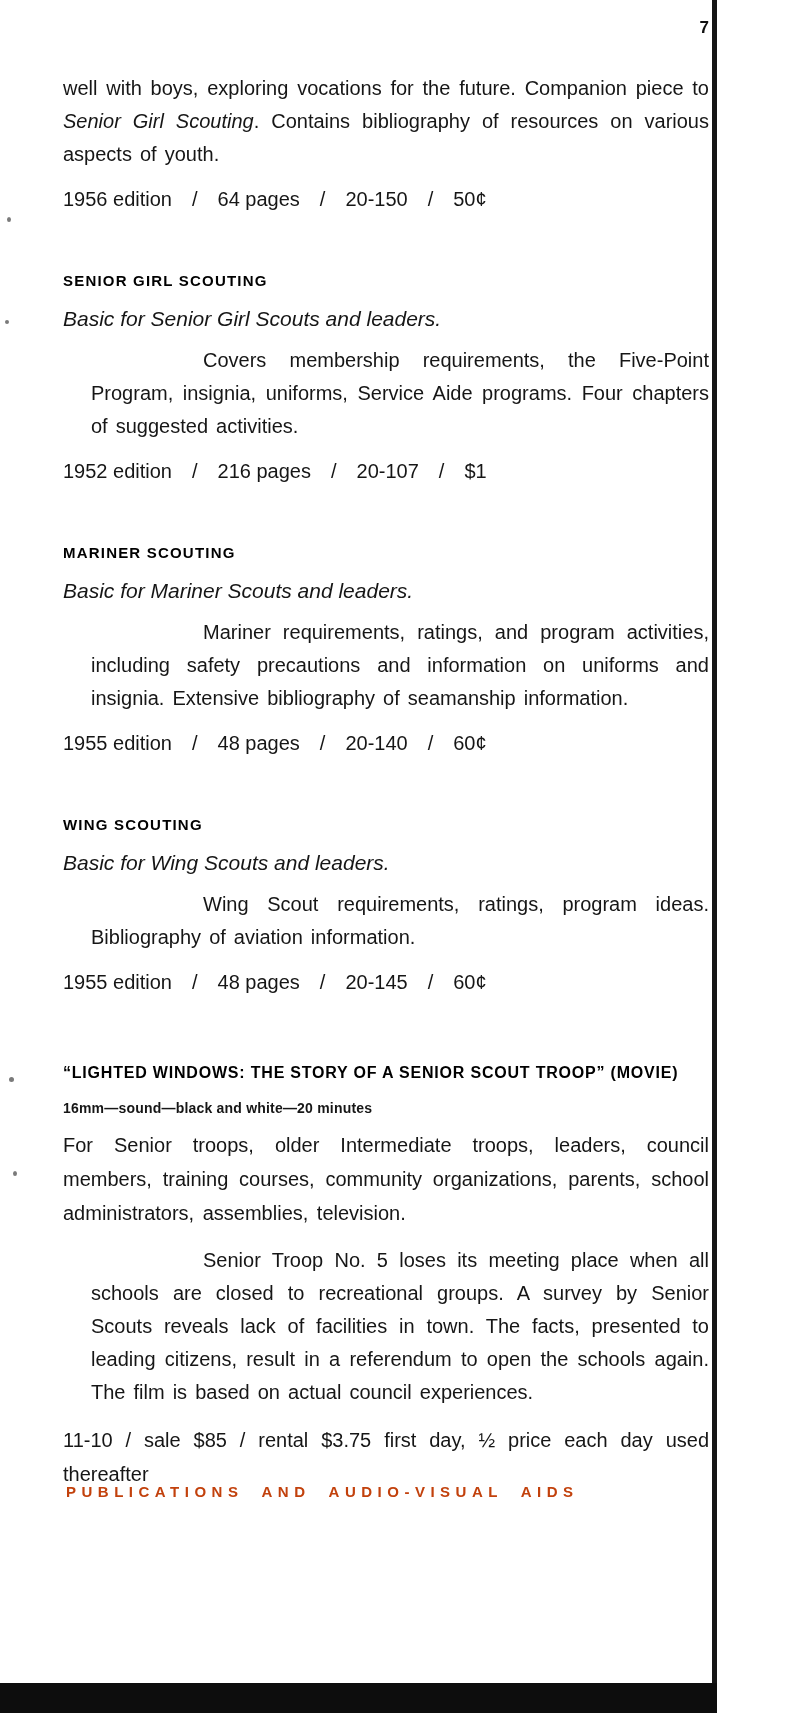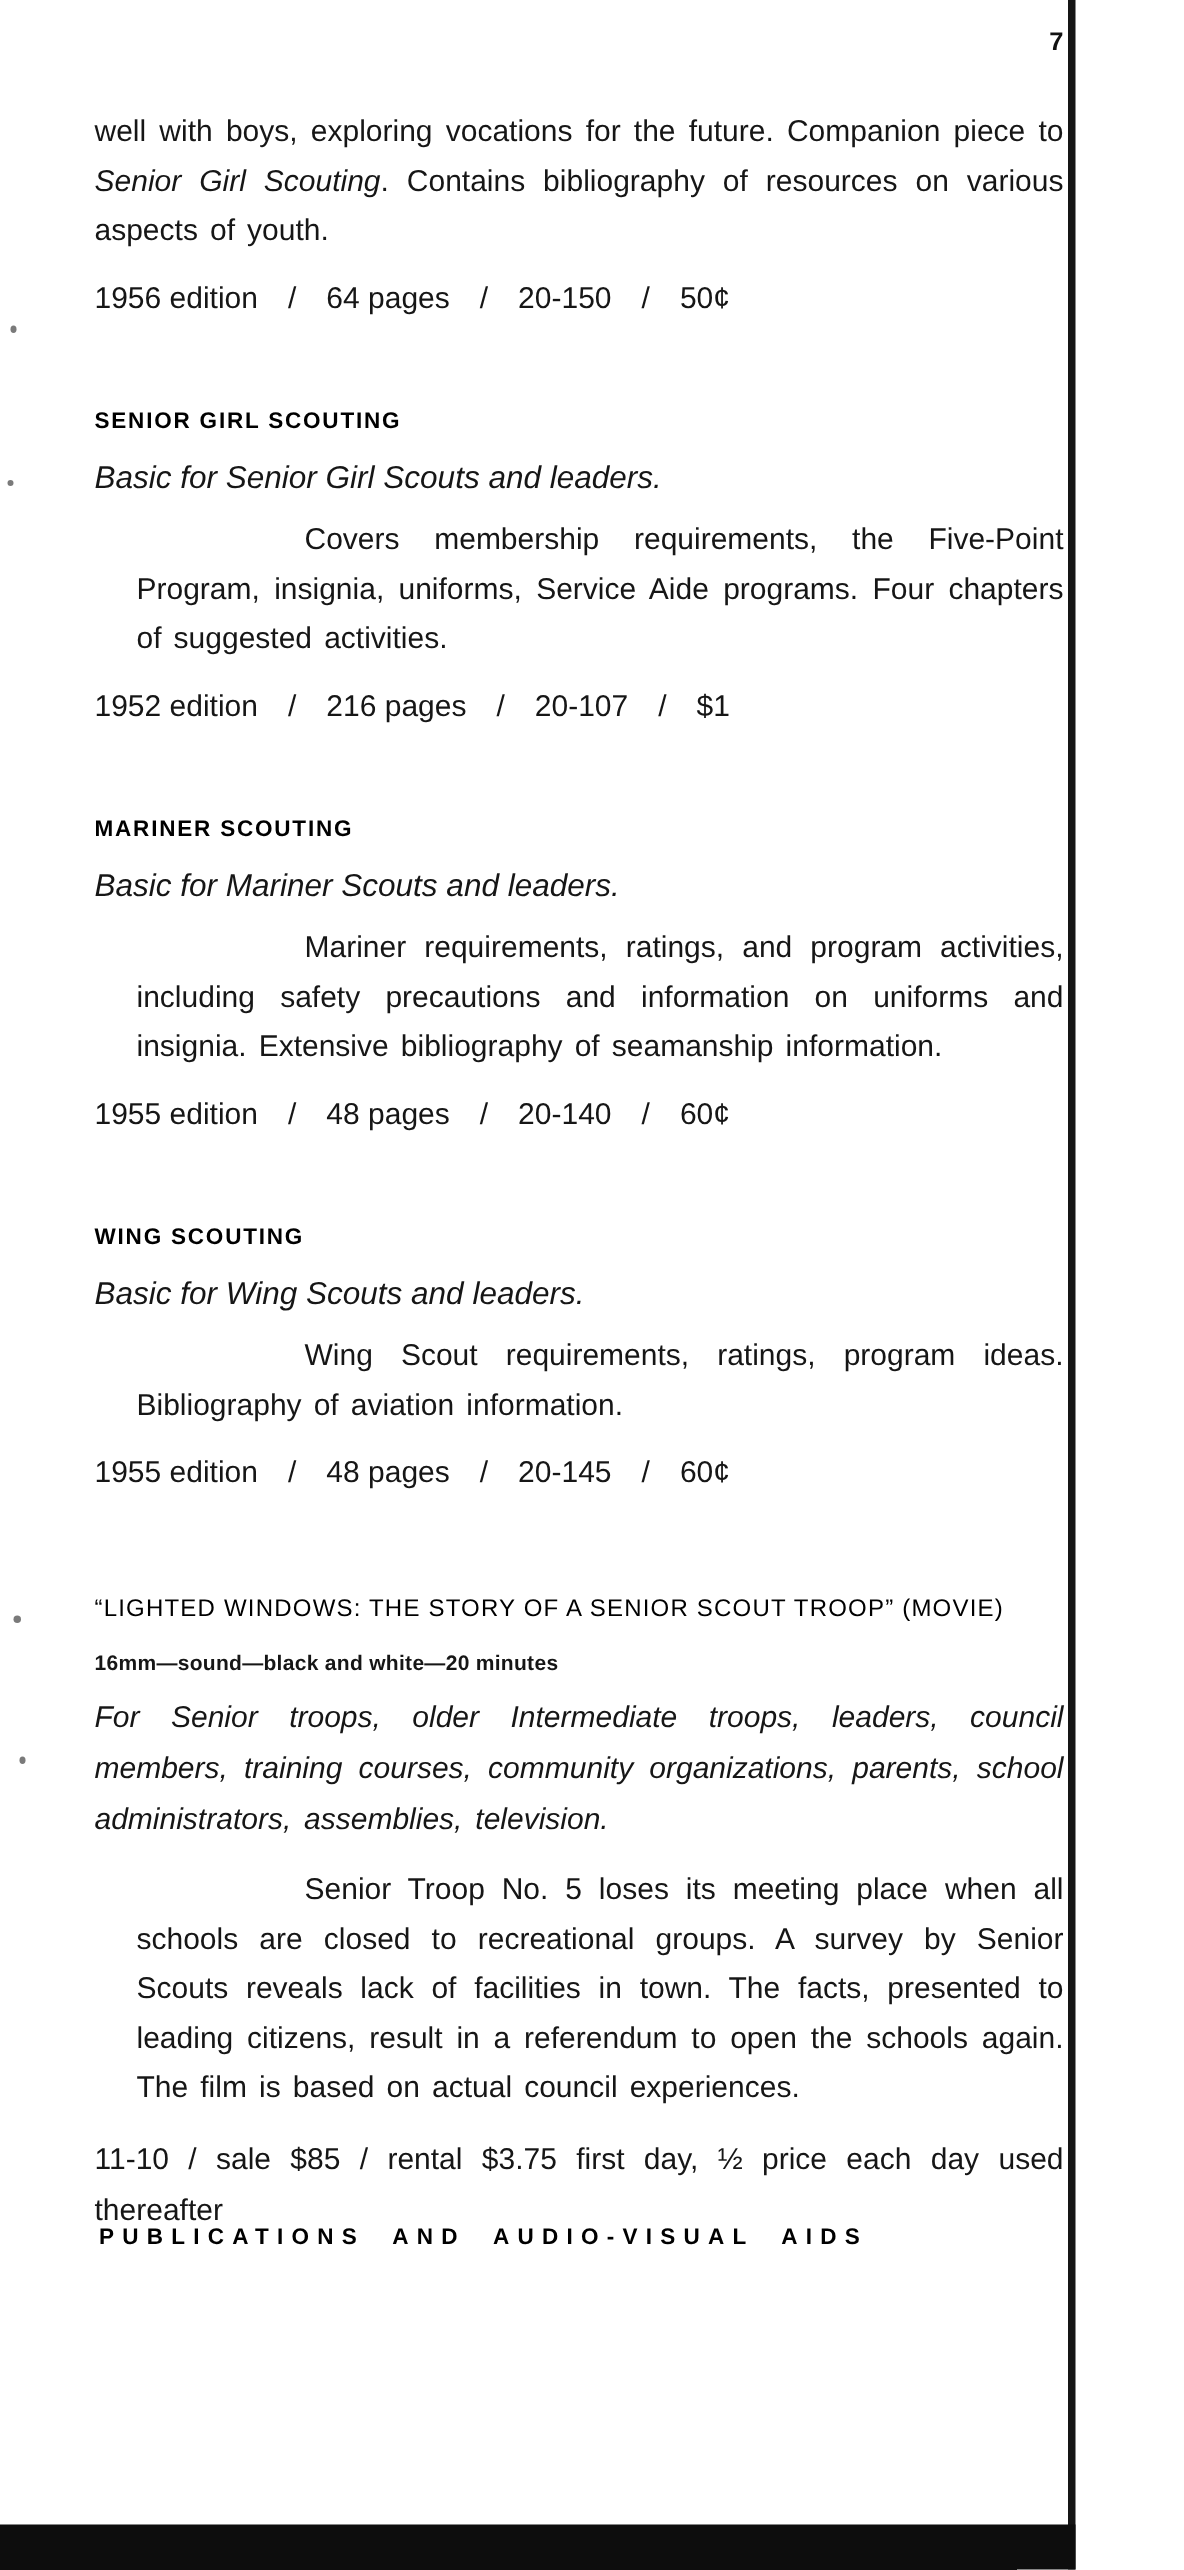--- a/index.html
+++ b/index.html
@@ -67,57 +67,56 @@
     font-size: 21px;
     line-height: 30px;
     font-style: italic;
     margin: 12px 0 0 0;
   }
   .section .body-par {
     margin-top: 10px;
   }
   .movie-heading {
     font-size: 16px;
-    font-weight: 400;
+    font-weight: 700;
     letter-spacing: 0.8px;
     line-height: 27px;
     text-align: justify;
     color: #000;
     margin: 0;
   }
   .tech-line {
     font-size: 14px;
     font-weight: 700;
     letter-spacing: 0.2px;
     margin-top: 14px;
   }
   .audience {
     font-size: 20px;
     line-height: 34px;
-    font-style: italic;
     text-align: justify;
     word-spacing: 3px;
     margin: 12px 0 12px 0;
   }
   .movie-spec {
     font-size: 20px;
     line-height: 34px;
     text-align: justify;
     word-spacing: 7px;
     margin-top: 14px;
   }
   .footer {
     position: absolute;
     top: 1483px;
     left: 66px;
     font-size: 15px;
     font-weight: 700;
     letter-spacing: 5.5px;
     word-spacing: 9px;
-    color: #000000;
+    color: #c2410c;
     white-space: nowrap;
   }
   .right-strip {
     position: absolute;
     top: 0;
     left: 712px;
     width: 5px;
     height: 1713px;
     background: #151515;
   }

